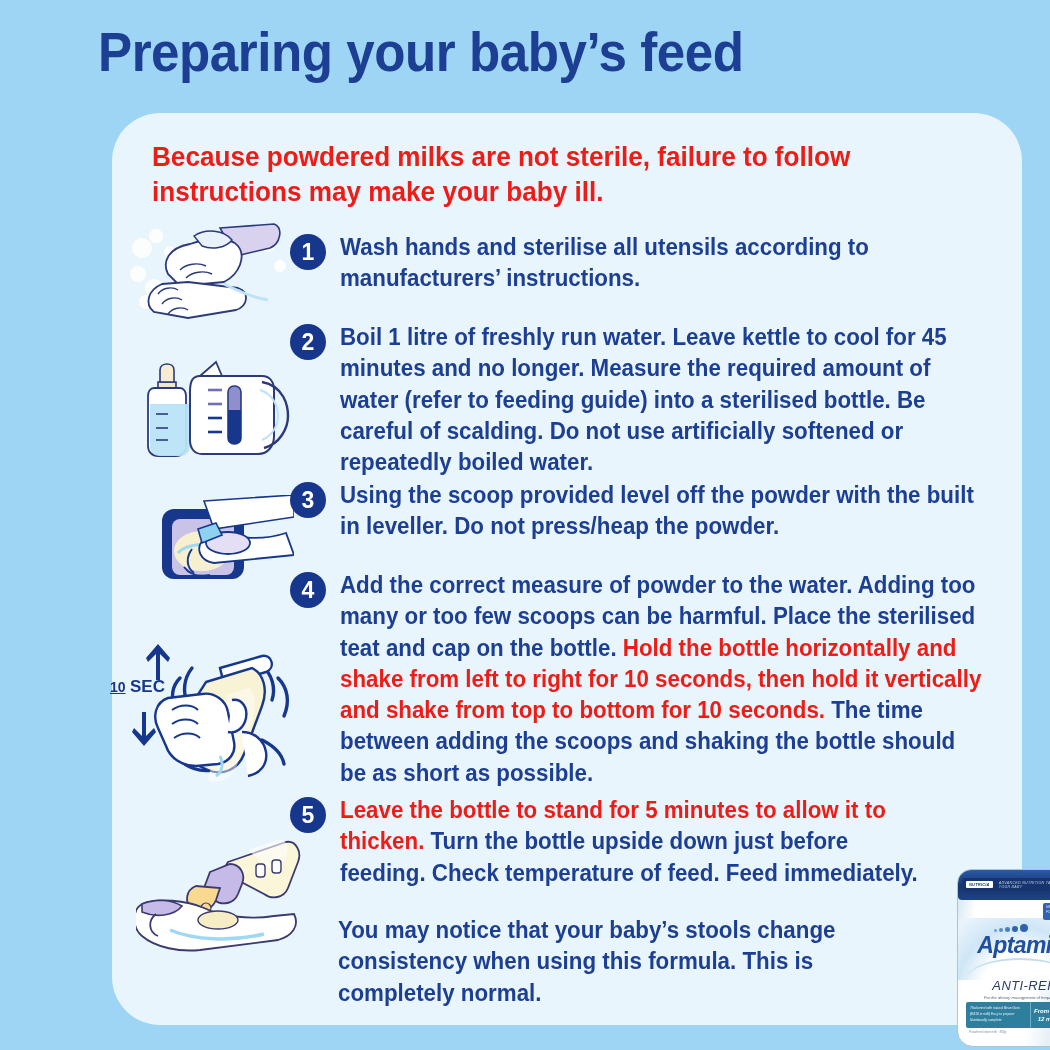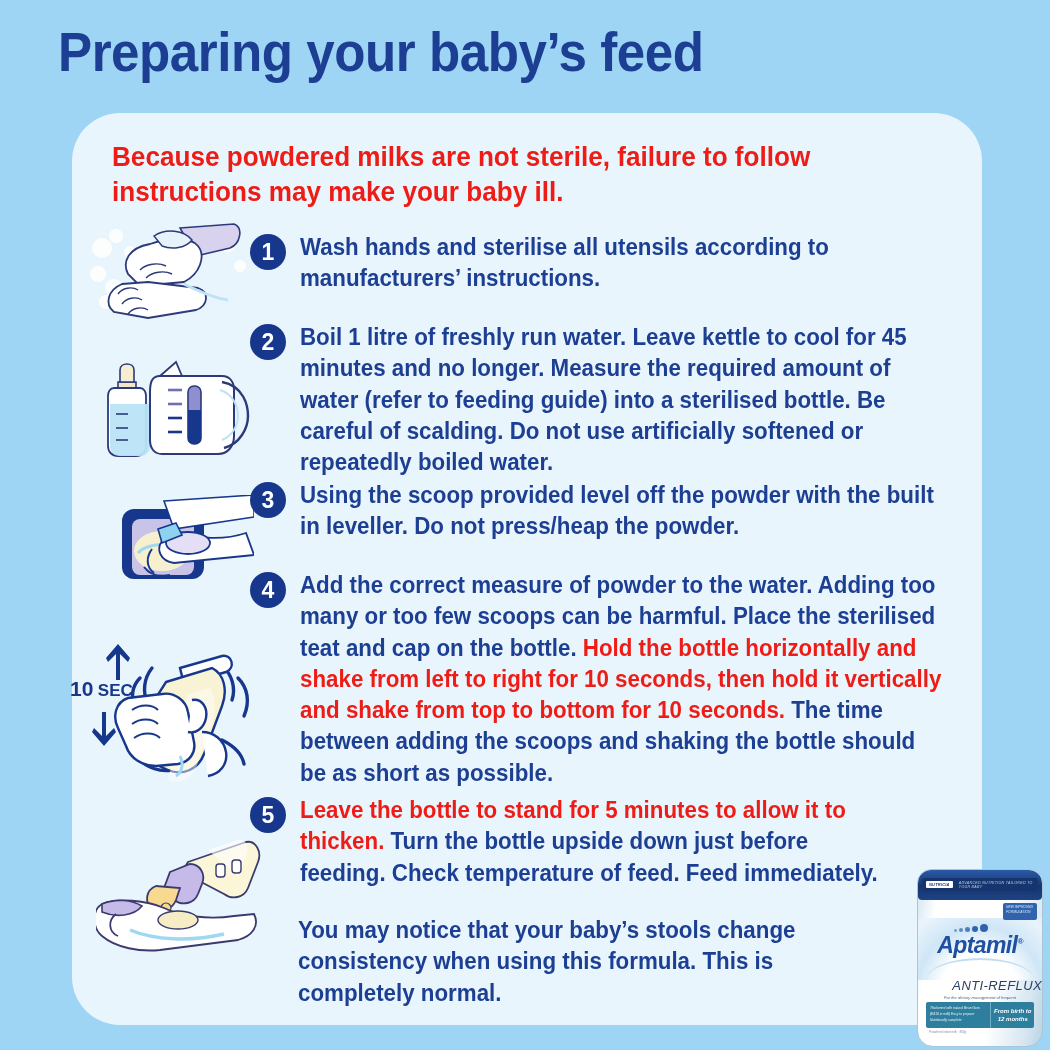--- a/index.html
+++ b/index.html
@@ -11,20 +11,21 @@
     font-family: "Liberation Sans", sans-serif;
     overflow: hidden;
     position: relative;
   }
 
   #stage {
     position: relative;
     width: 958px;
     height: 1050px;
     background: #9ed5f5;
+    margin-left: 40px;
   }
 
   
   .page-title {
     position: absolute;
     left: 58px;
     top: 22px;
     font-size: 55px;
     font-weight: bold;
     color: #1c3f94;
@@ -110,21 +111,21 @@
   .illo { position: absolute; }
 
   .tensec {
     position: absolute;
     left: 70px;
     top: 677px;
     color: #17378c;
     font-weight: bold;
     white-space: nowrap;
   }
-  .tensec .big { font-size: 21px; }
+  .tensec .big { font-size: 14px; text-decoration: underline; }
   .tensec .sml { font-size: 17px; }
 
   
   .tin {
     position: absolute;
     left: 917px;
     top: 869px;
     width: 126px;
     height: 178px;
     font-style: italic;

